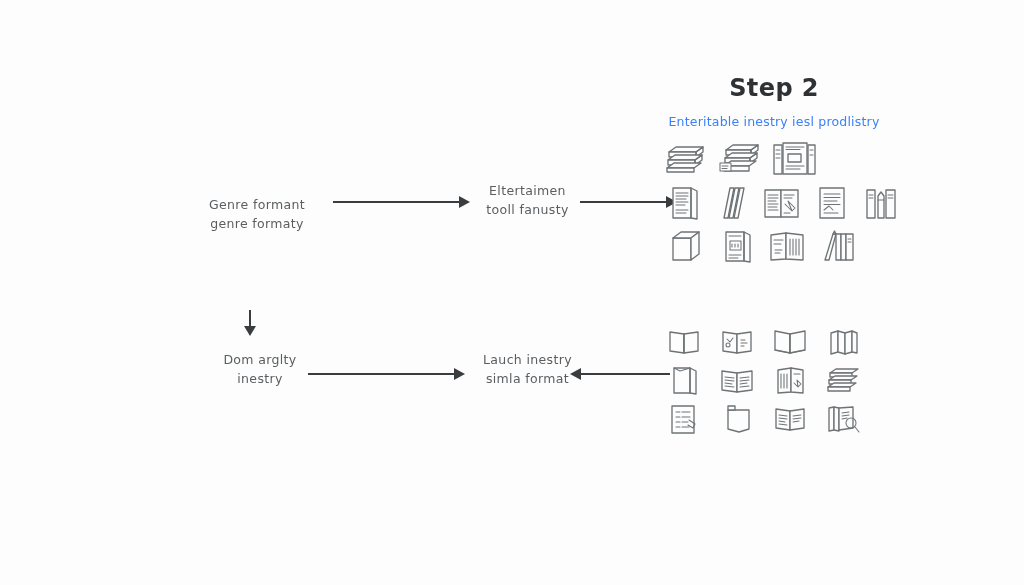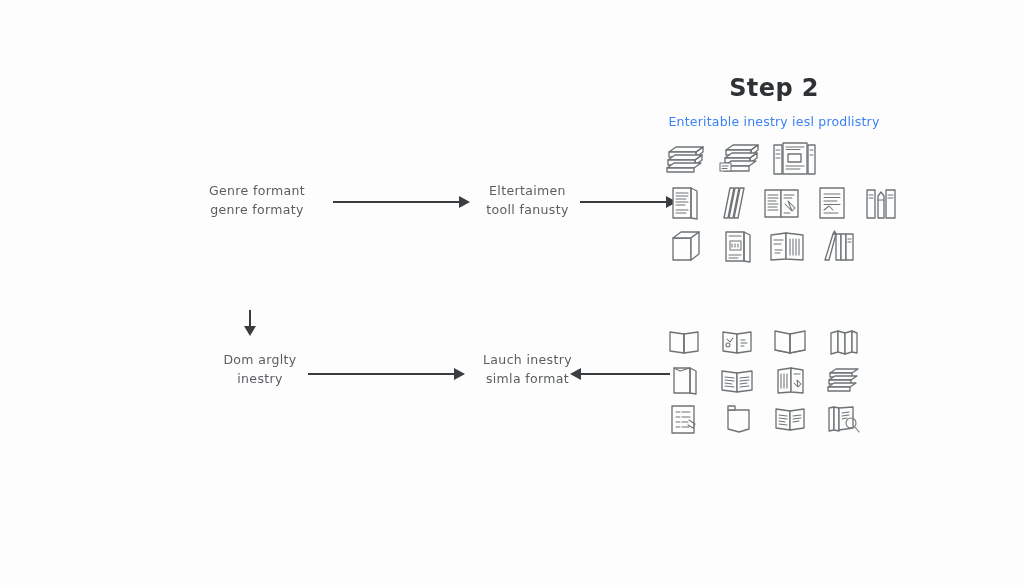--- a/index.html
+++ b/index.html
@@ -29,21 +29,21 @@
     position: absolute;
     text-align: center;
     font-size: 12.5px;
     line-height: 1.55;
     color: #5a5e61;
     letter-spacing: .35px;
     white-space: nowrap;
   }
   .node .line { display: block; }
 
-  #node-genre      { left: 182px; top: 181px; width: 150px; }
+  #node-genre      { left: 182px; top: 195px; width: 150px; }
   #node-entertain  { left: 460px; top: 181px; width: 135px; }
   #node-dom        { left: 190px; top: 350px; width: 140px; }
   #node-lauch      { left: 460px; top: 350px; width: 135px; }
 
   
   .arrow {
     position: absolute;
     height: 12px;
   }
   .arrow .shaft {

